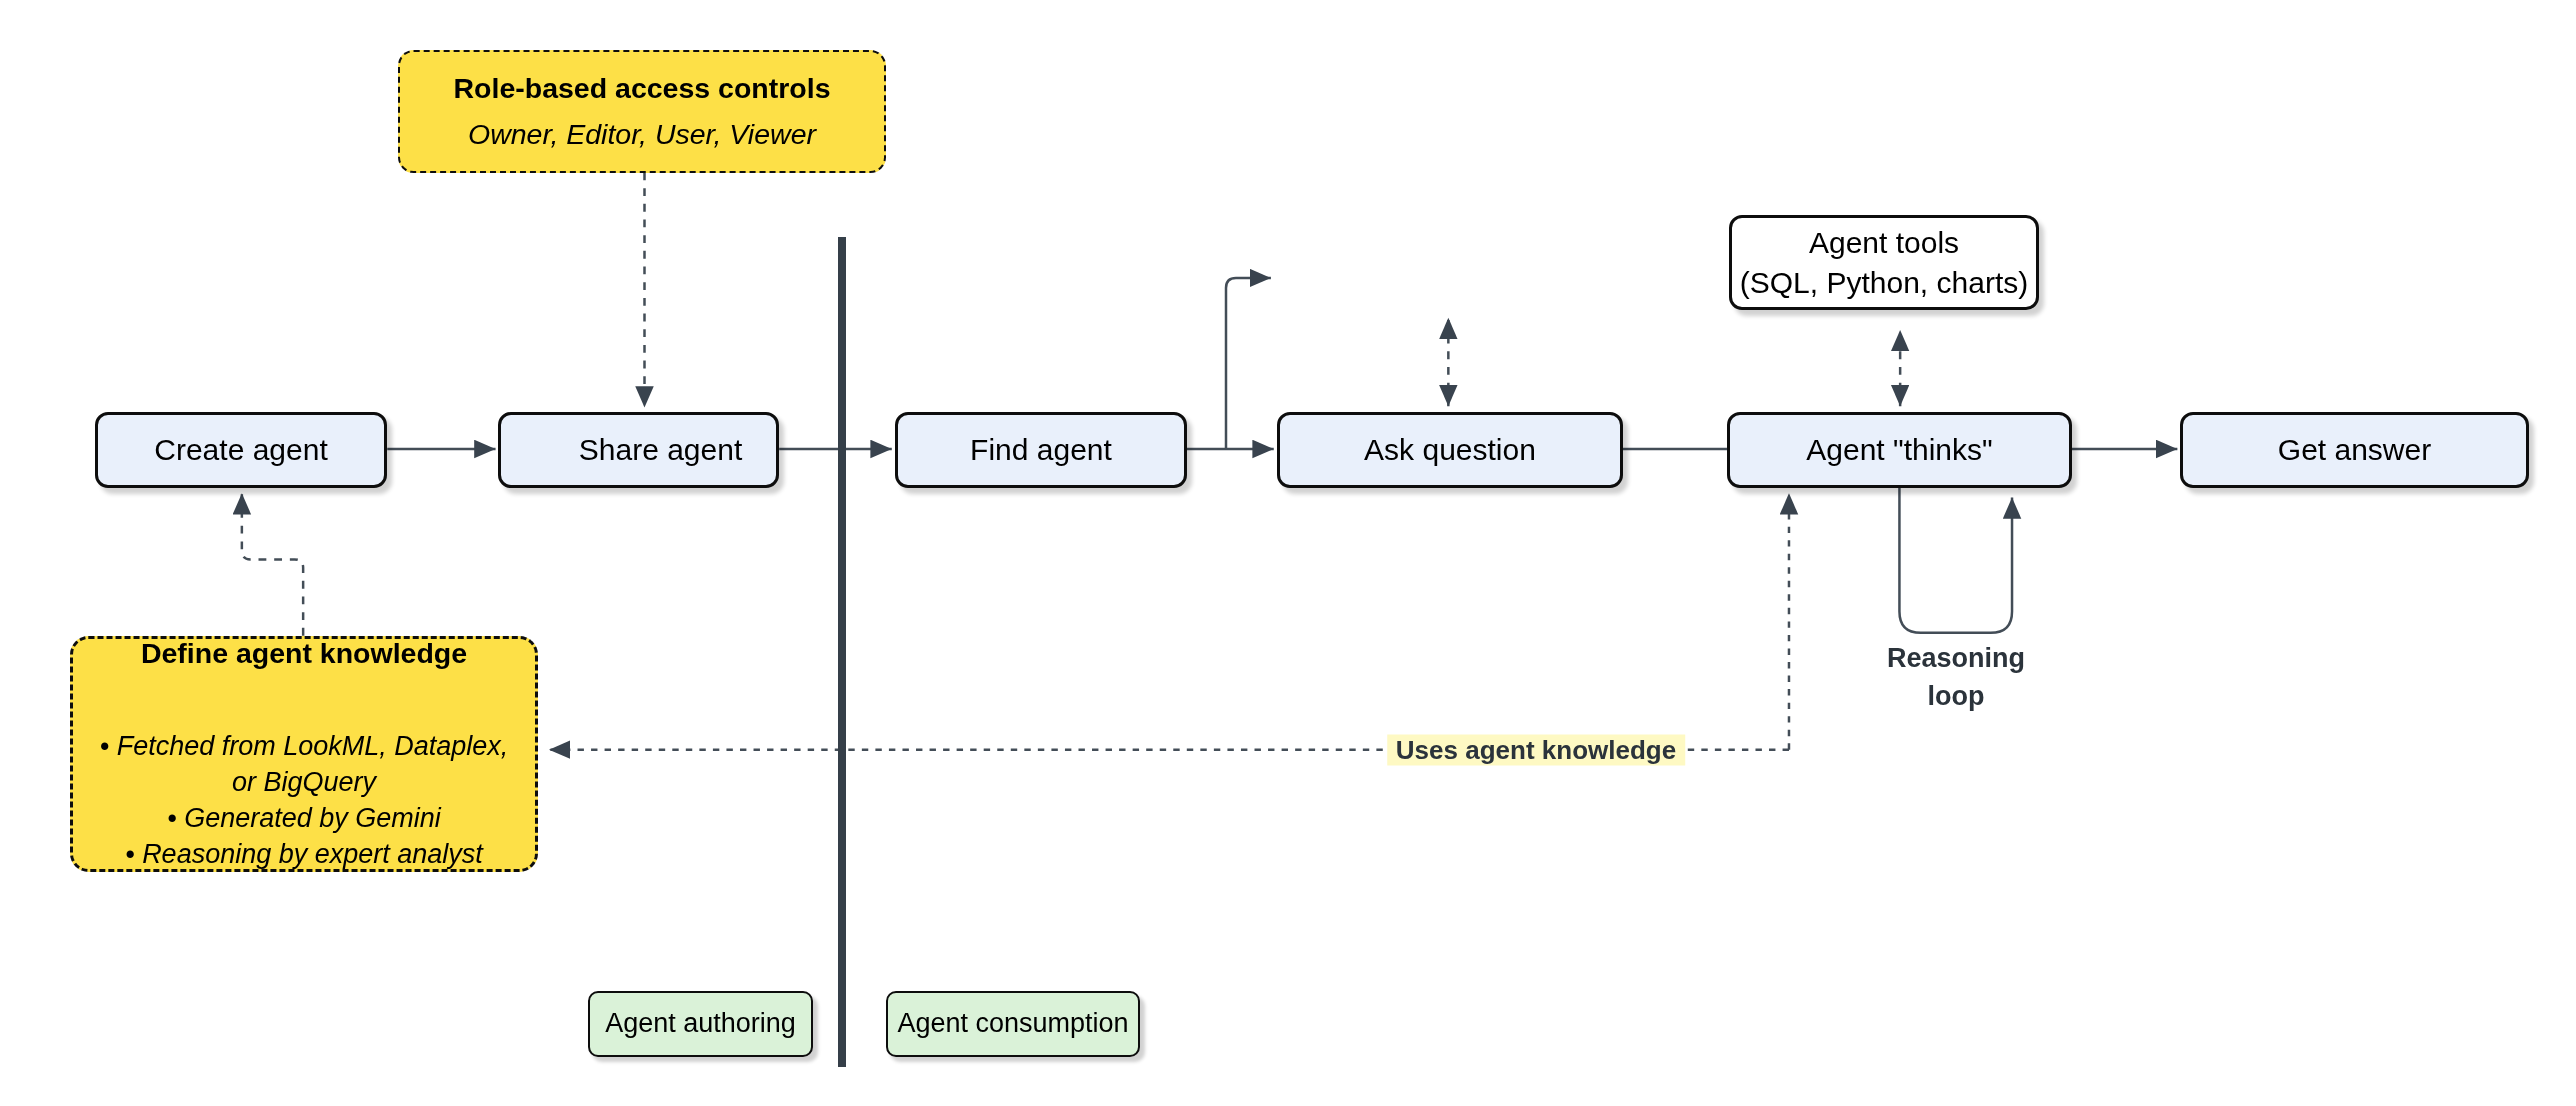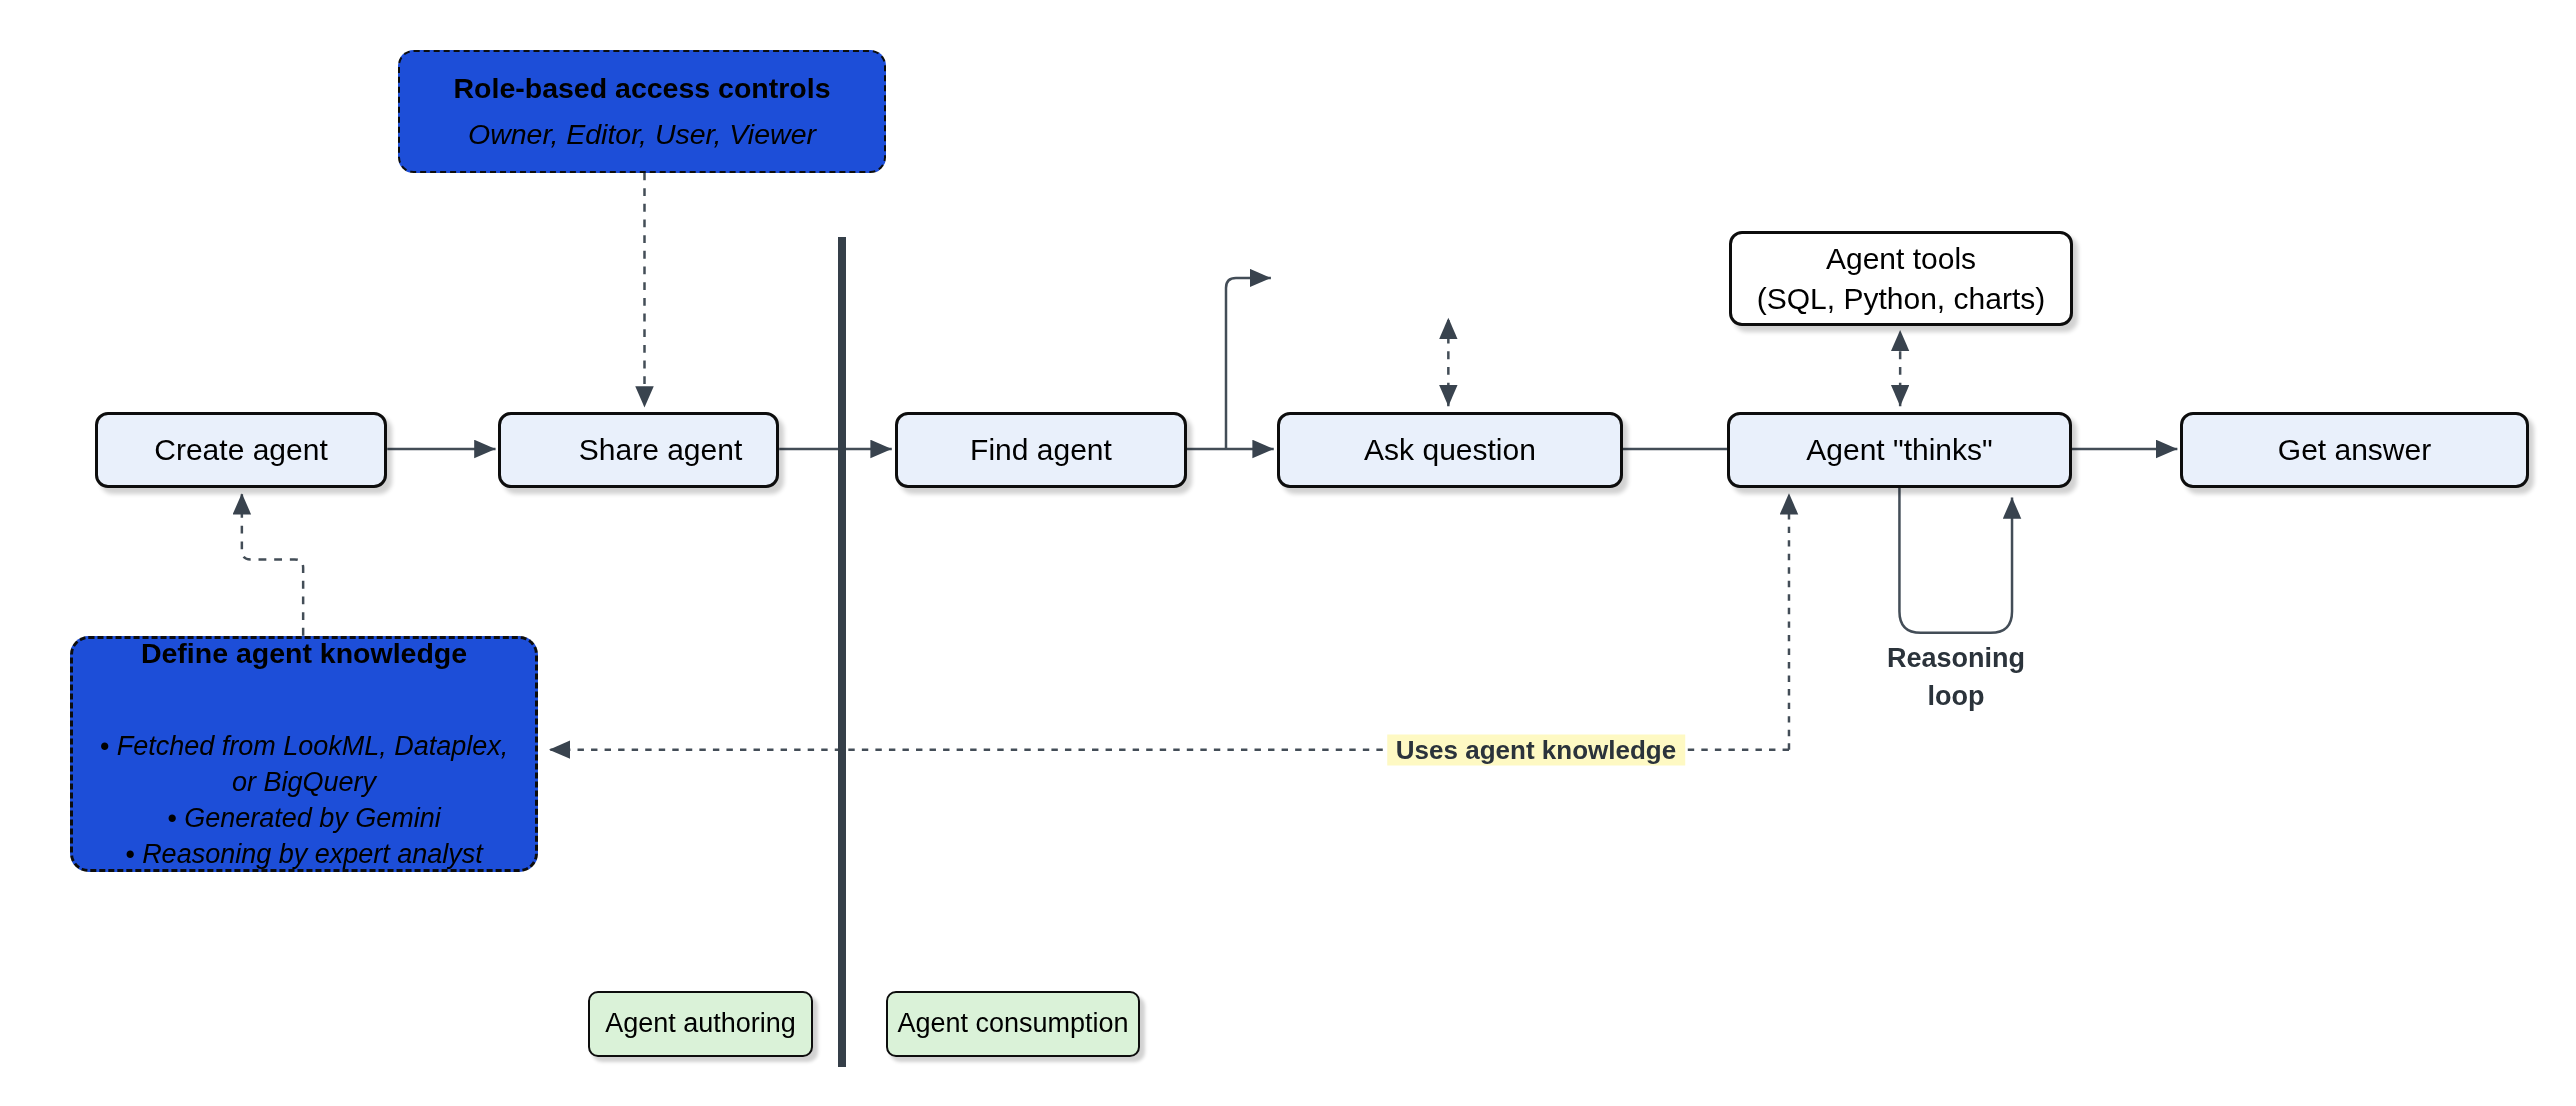--- a/index.html
+++ b/index.html
@@ -27,21 +27,21 @@
     font-size: 30px;
     line-height: 1.25;
     box-shadow: 5px 5.7px 4.3px rgba(0,0,0,0.18);
   }
   .node.white { background: #ffffff; }
   .node.zone  { background: var(--zone-fill, #DAF2D8); border-width: 2.9px; border-radius: 10px; font-size: 27px; box-shadow: 4.3px 5px 3.6px rgba(0,0,0,0.18); }
 
   .note {
     position: absolute;
     box-sizing: border-box;
-    background: #1d4ed8;
+    background: #fde047;
     border: 2.9px dashed #0d0d0d;
     border-radius: 15.7px;
     display: flex;
     flex-direction: column;
     align-items: center;
     justify-content: center;
     text-align: center;
   }
   .note .title { font-weight: bold; font-size: 28.5px; }
   .note .sub   { font-style: italic; font-size: 28.5px; margin-top: 13px; }
@@ -116,21 +116,21 @@
   <div class="node" style="left:1277px; top:412px; width:346px; height:76px;">
     <span>Ask question</span>
   </div>
   <div class="node" style="left:1727px; top:412px; width:345px; height:76px;">
     <span>Agent "thinks"</span>
   </div>
   <div class="node" style="left:2180px; top:412px; width:349px; height:76px;">
     <span>Get answer</span>
   </div>
 
-  <div class="node white" style="left:1729px; top:231px; width:344px; height:95px; flex-direction:column; line-height:40px;">
+  <div class="node white" style="left:1729px; top:215px; width:310px; height:95px; flex-direction:column; line-height:40px;">
     <span>Agent tools</span>
     <span>(SQL, Python, charts)</span>
   </div>
 
   <div class="note" style="left:398px; top:50px; width:488px; height:123px;">
     <div class="title">Role-based access controls</div>
     <div class="sub">Owner, Editor, User, Viewer</div>
   </div>
 
   <div class="note big" style="left:70px; top:636px; width:468px; height:236px;">

